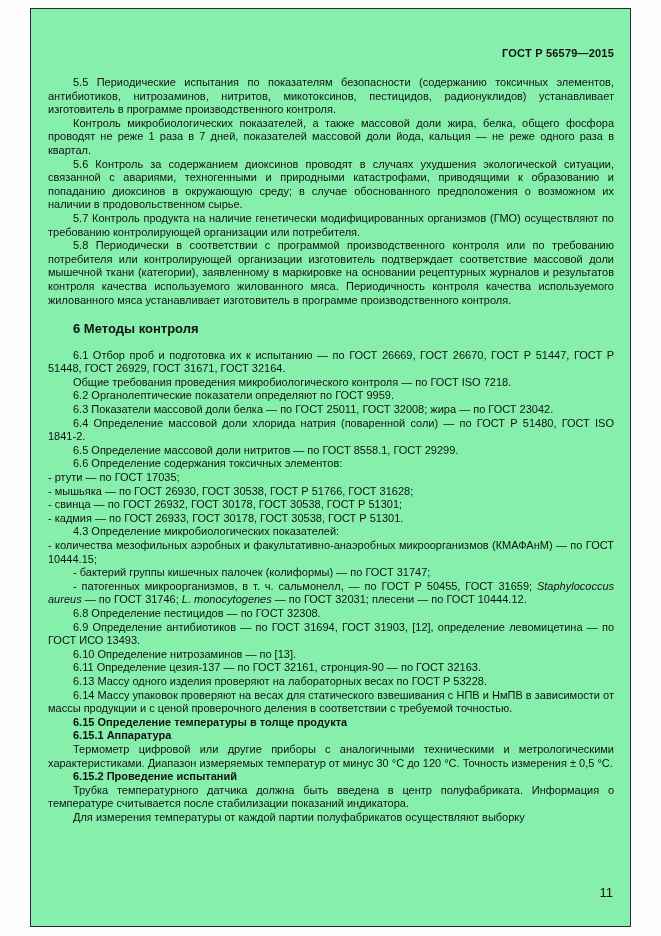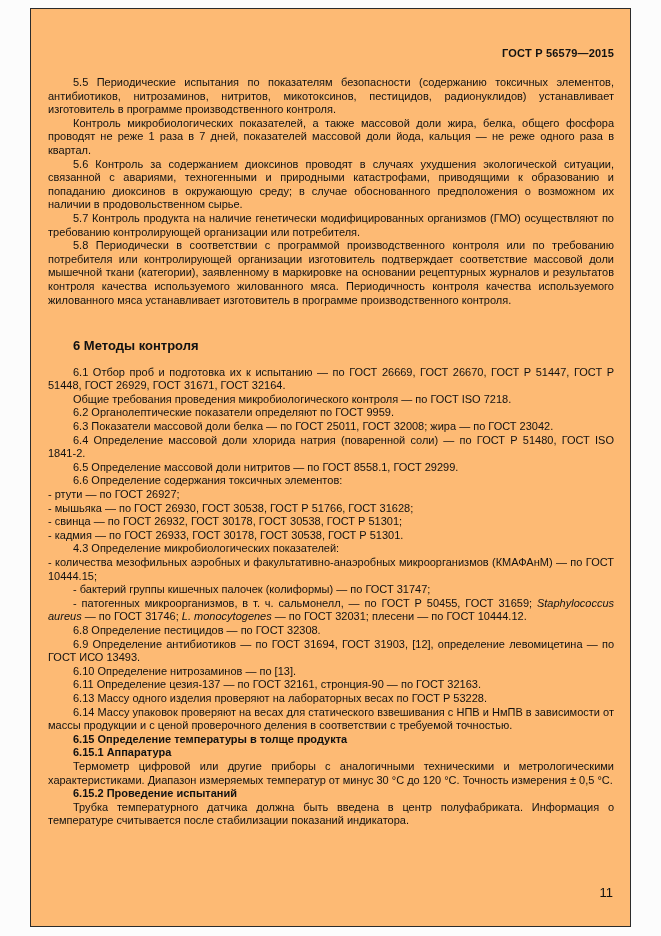--- a/index.html
+++ b/index.html
@@ -8,38 +8,38 @@
     width: 661px; height: 936px;
     background: #fcfcfc;
     font-family: "Liberation Sans", sans-serif;
     color: #111;
     position: relative;
   }
   .page-frame {
     position: absolute; left: 30px; top: 8px;
     width: 601px; height: 919px;
     border: 1px solid #2b2b2b;
-    background: #fdba74;
+    background: #86efac;
   }
   .content {
     position: absolute; left: 17px; top: 38px; right: 16px;
   }
   .doc-code {
     font-size: 11px; font-weight: bold;
     text-align: right;
     margin: 0 0 17px 0;
     letter-spacing: 0.2px;
   }
   .body-text { font-size: 11px; line-height: 13.6px; }
   p { margin: 0; }
   .para { text-align: justify; text-indent: 25px; }
   .no-ind { text-indent: 0; }
   .sec-heading {
     font-weight: bold; font-size: 13px;
-    margin: 32px 0 13px 0;
+    margin: 15px 0 13px 0;
     text-indent: 25px; text-align: left;
   }
   .sub-heading { font-weight: bold; text-indent: 25px; text-align: justify; }
   .species { font-style: italic; }
   .page-num {
     position: absolute; right: 17px; bottom: 26px;
     font-size: 13px; color: #111;
   }
 </style>
 </head>
@@ -59,36 +59,37 @@
 
       <p class="sec-heading">6 Методы контроля</p>
 
       <p class="para">6.1 Отбор проб и подготовка их к испытанию — по ГОСТ 26669, ГОСТ 26670, ГОСТ Р 51447, ГОСТ Р 51448, ГОСТ 26929, ГОСТ 31671, ГОСТ 32164.</p>
       <p class="para">Общие требования проведения микробиологического контроля — по ГОСТ ISO 7218.</p>
       <p class="para">6.2 Органолептические показатели определяют по ГОСТ 9959.</p>
       <p class="para">6.3 Показатели массовой доли белка — по ГОСТ 25011, ГОСТ 32008; жира — по ГОСТ 23042.</p>
       <p class="para">6.4 Определение массовой доли хлорида натрия (поваренной соли) — по ГОСТ Р 51480, ГОСТ ISO 1841-2.</p>
       <p class="para">6.5 Определение массовой доли нитритов — по ГОСТ 8558.1, ГОСТ 29299.</p>
       <p class="para">6.6 Определение содержания токсичных элементов:</p>
-      <p class="para no-ind">- ртути — по ГОСТ 26927;</p>
+      <p class="para no-ind">- ртути — по ГОСТ 17035;</p>
       <p class="para no-ind">- мышьяка — по ГОСТ 26930, ГОСТ 30538, ГОСТ Р 51766, ГОСТ 31628;</p>
       <p class="para no-ind">- свинца — по ГОСТ 26932, ГОСТ 30178, ГОСТ 30538, ГОСТ Р 51301;</p>
       <p class="para no-ind">- кадмия — по ГОСТ 26933, ГОСТ 30178, ГОСТ 30538, ГОСТ Р 51301.</p>
       <p class="para">4.3 Определение микробиологических показателей:</p>
       <p class="para no-ind">- количества мезофильных аэробных и факультативно-анаэробных микроорганизмов (КМАФАнМ) — по ГОСТ 10444.15;</p>
       <p class="para">- бактерий группы кишечных палочек (колиформы) — по ГОСТ 31747;</p>
       <p class="para"><span>- патогенных микроорганизмов, в т. ч. сальмонелл, — по ГОСТ Р 50455, ГОСТ 31659; </span><span class="species">Staphylococcus aureus</span><span> — по ГОСТ 31746; </span><span class="species">L. monocytogenes</span><span> — по ГОСТ 32031; плесени — по ГОСТ 10444.12.</span></p>
       <p class="para">6.8 Определение пестицидов — по ГОСТ 32308.</p>
       <p class="para">6.9 Определение антибиотиков — по ГОСТ 31694, ГОСТ 31903, [12], определение левомицетина — по ГОСТ ИСО 13493.</p>
       <p class="para">6.10 Определение нитрозаминов — по [13].</p>
       <p class="para">6.11 Определение цезия-137 — по ГОСТ 32161, стронция-90 — по ГОСТ 32163.</p>
       <p class="para">6.13 Массу одного изделия проверяют на лабораторных весах по ГОСТ Р 53228.</p>
       <p class="para">6.14 Массу упаковок проверяют на весах для статического взвешивания с НПВ и НмПВ в зависимости от массы продукции и с ценой проверочного деления в соответствии с требуемой точностью.</p>
       <p class="sub-heading">6.15 Определение температуры в толще продукта</p>
       <p class="sub-heading">6.15.1 Аппаратура</p>
       <p class="para">Термометр цифровой или другие приборы с аналогичными техническими и метрологическими характеристиками. Диапазон измеряемых температур от минус 30 °С до 120 °С. Точность измерения ± 0,5 °С.</p>
       <p class="sub-heading">6.15.2 Проведение испытаний</p>
       <p class="para">Трубка температурного датчика должна быть введена в центр полуфабриката. Информация о температуре считывается после стабилизации показаний индикатора.</p>
+      <p class="para">Для измерения температуры от каждой партии полуфабрикатов осуществляют выборку</p>
     </div>
   </div>
 
   <div class="page-num">11</div>
 </div>
 
 </body></html>

